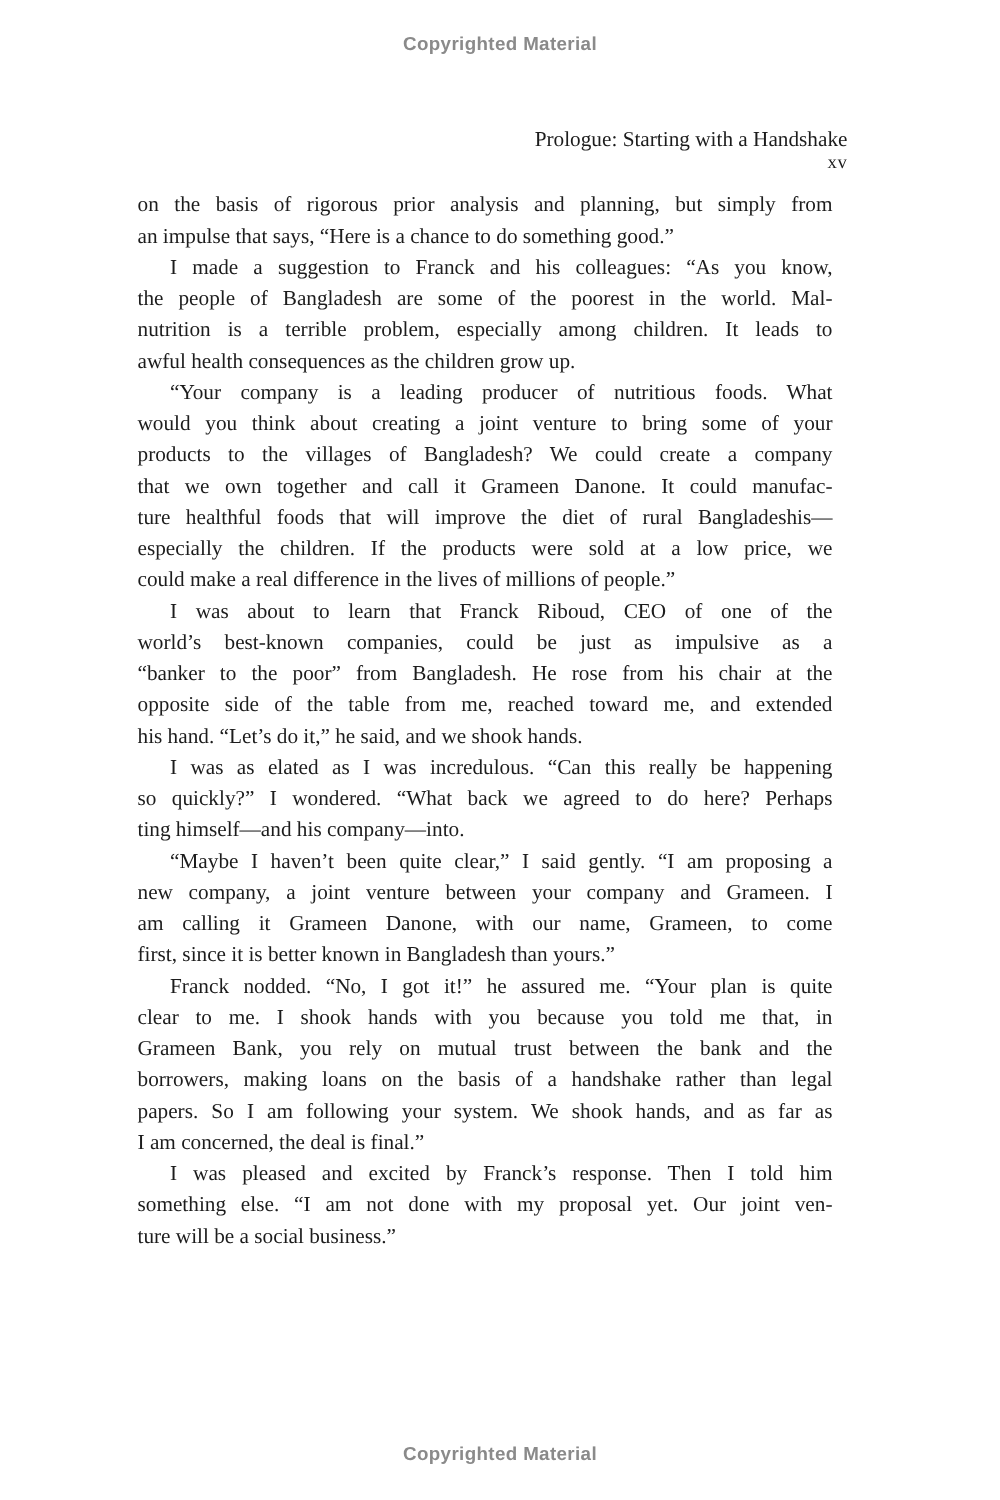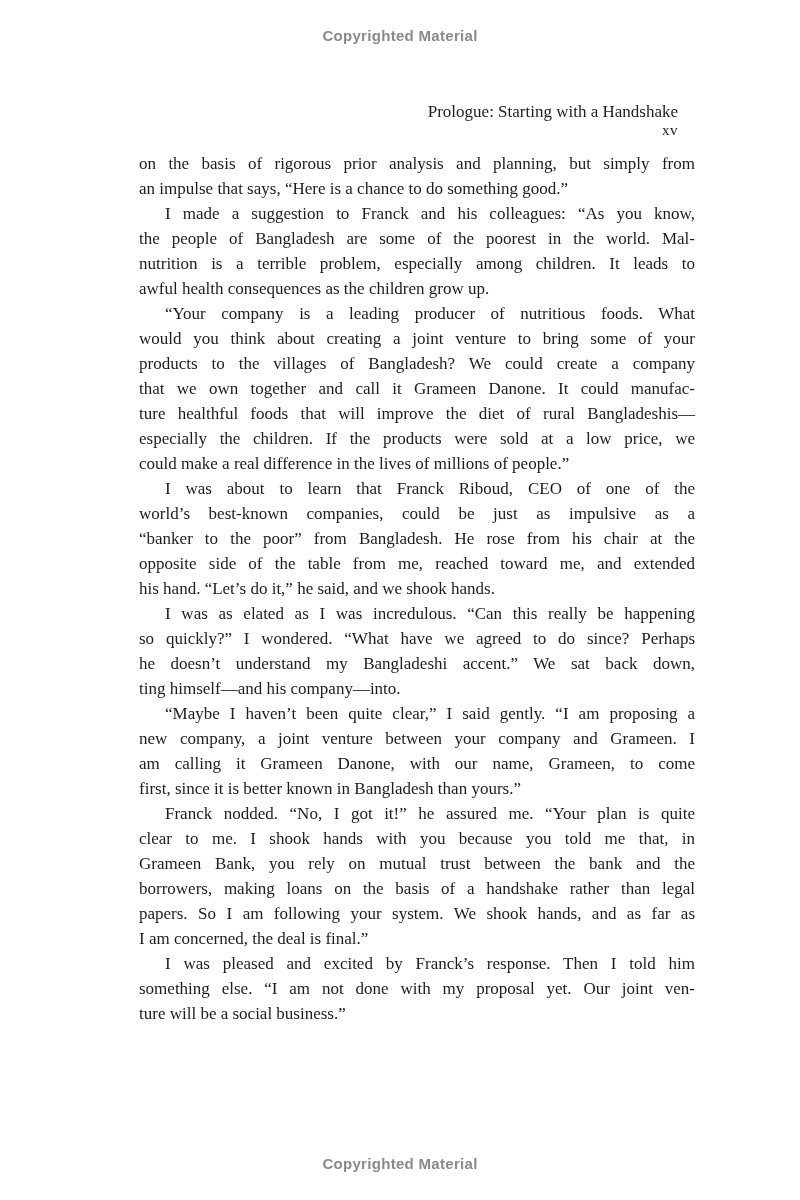--- a/index.html
+++ b/index.html
@@ -39,21 +39,21 @@
     color: var(--text-color);
   }
   .running-header .page-number {
     position: absolute;
     right: 0; top: 20px;
     font-size: 15px;
     letter-spacing: 0.5px;
   }
   .body-text {
     position: absolute;
-    top: 151px; left: 139px; width: 556px;
+    top: 151px; left: 110px; width: 556px;
     font-size: 17px;
     color: var(--text-color);
   }
   .line {
     height: 25px;
     line-height: 25px;
     text-align: justify;
     text-align-last: justify;
     white-space: nowrap;
   }
@@ -88,22 +88,21 @@
       <div class="line">that we own together and call it Grameen Danone. It could manufac-</div>
       <div class="line">ture healthful foods that will improve the diet of rural Bangladeshis—</div>
       <div class="line">especially the children. If the products were sold at a low price, we</div>
       <div class="line par-end">could make a real difference in the lives of millions of people.”</div>
       <div class="line indent">I was about to learn that Franck Riboud, CEO of one of the</div>
       <div class="line">world’s best-known companies, could be just as impulsive as a</div>
       <div class="line">“banker to the poor” from Bangladesh. He rose from his chair at the</div>
       <div class="line">opposite side of the table from me, reached toward me, and extended</div>
       <div class="line par-end">his hand. “Let’s do it,” he said, and we shook hands.</div>
       <div class="line indent">I was as elated as I was incredulous. “Can this really be happening</div>
-      <div class="line">so quickly?” I wondered. “What have we agreed to do since? Perhaps</div>
-      <div class="line">he doesn’t understand my Bangladeshi accent.” We sat back down,</div>
+      <div class="line">so quickly?” I wondered. “What back we agreed to do here? Perhaps</div>
       <div class="line par-end">ting himself—and his company—into.</div>
       <div class="line indent">“Maybe I haven’t been quite clear,” I said gently. “I am proposing a</div>
       <div class="line">new company, a joint venture between your company and Grameen. I</div>
       <div class="line">am calling it Grameen Danone, with our name, Grameen, to come</div>
       <div class="line par-end">first, since it is better known in Bangladesh than yours.”</div>
       <div class="line indent">Franck nodded. “No, I got it!” he assured me. “Your plan is quite</div>
       <div class="line">clear to me. I shook hands with you because you told me that, in</div>
       <div class="line">Grameen Bank, you rely on mutual trust between the bank and the</div>
       <div class="line">borrowers, making loans on the basis of a handshake rather than legal</div>
       <div class="line">papers. So I am following your system. We shook hands, and as far as</div>

